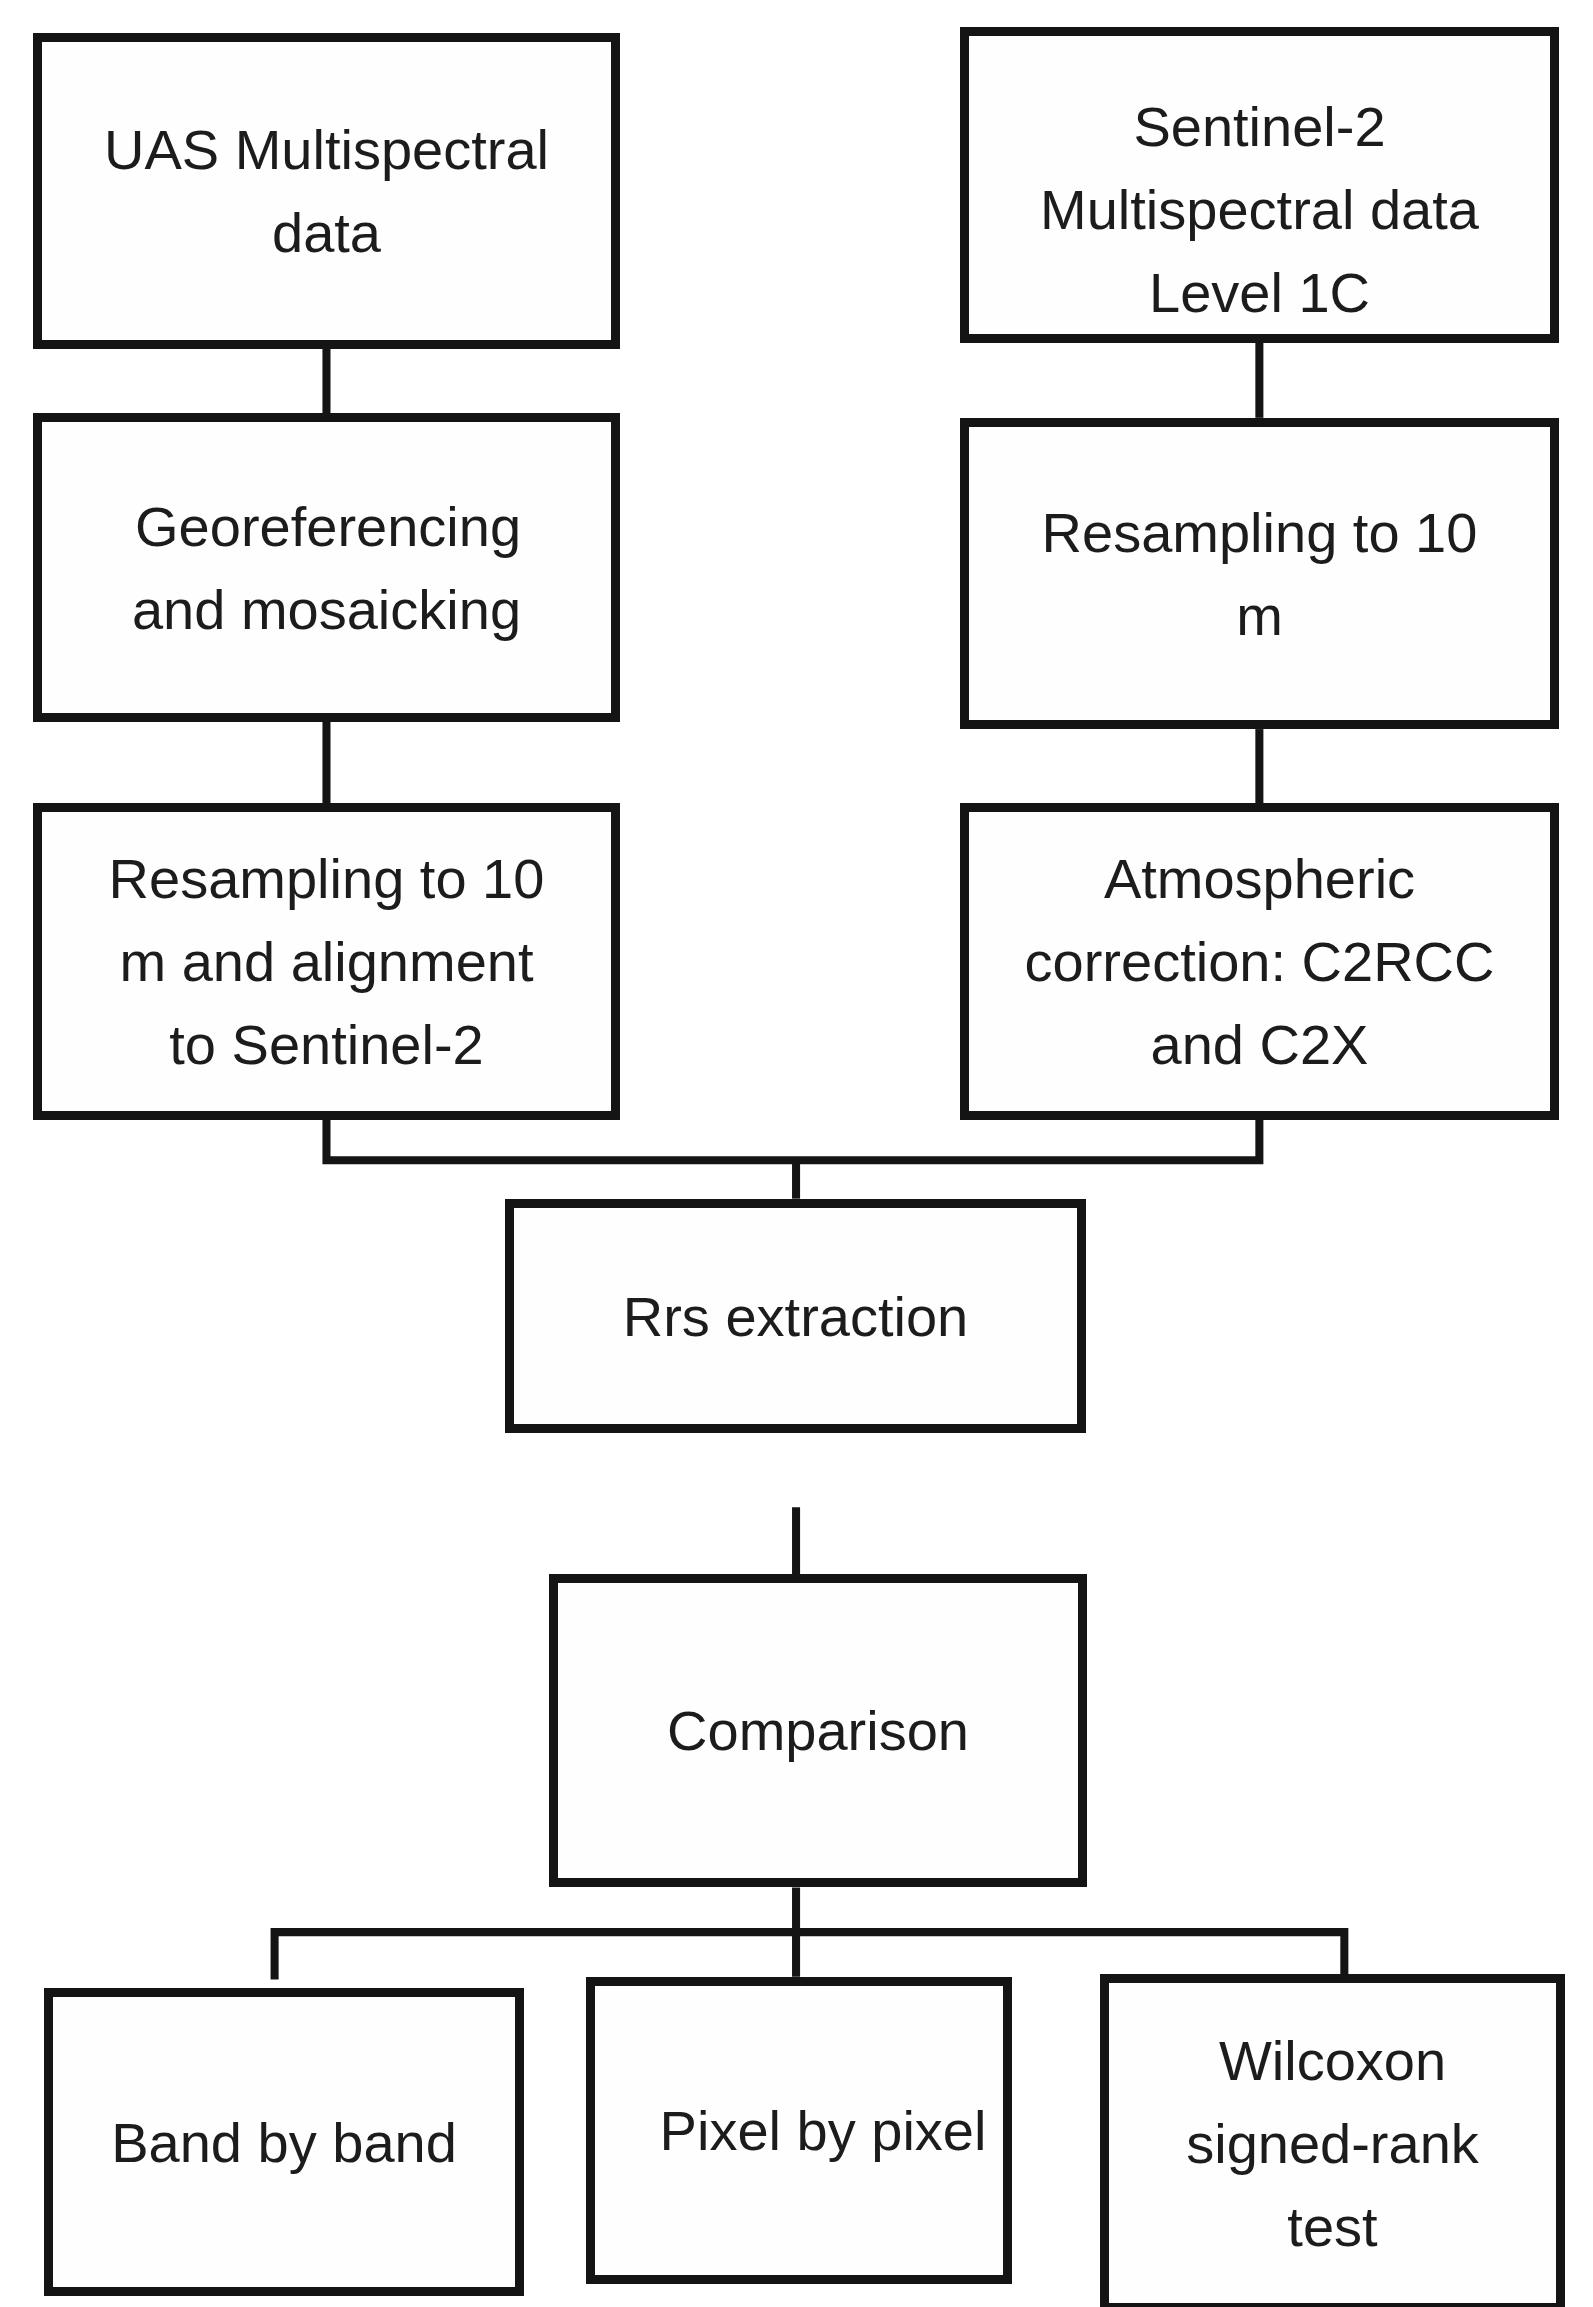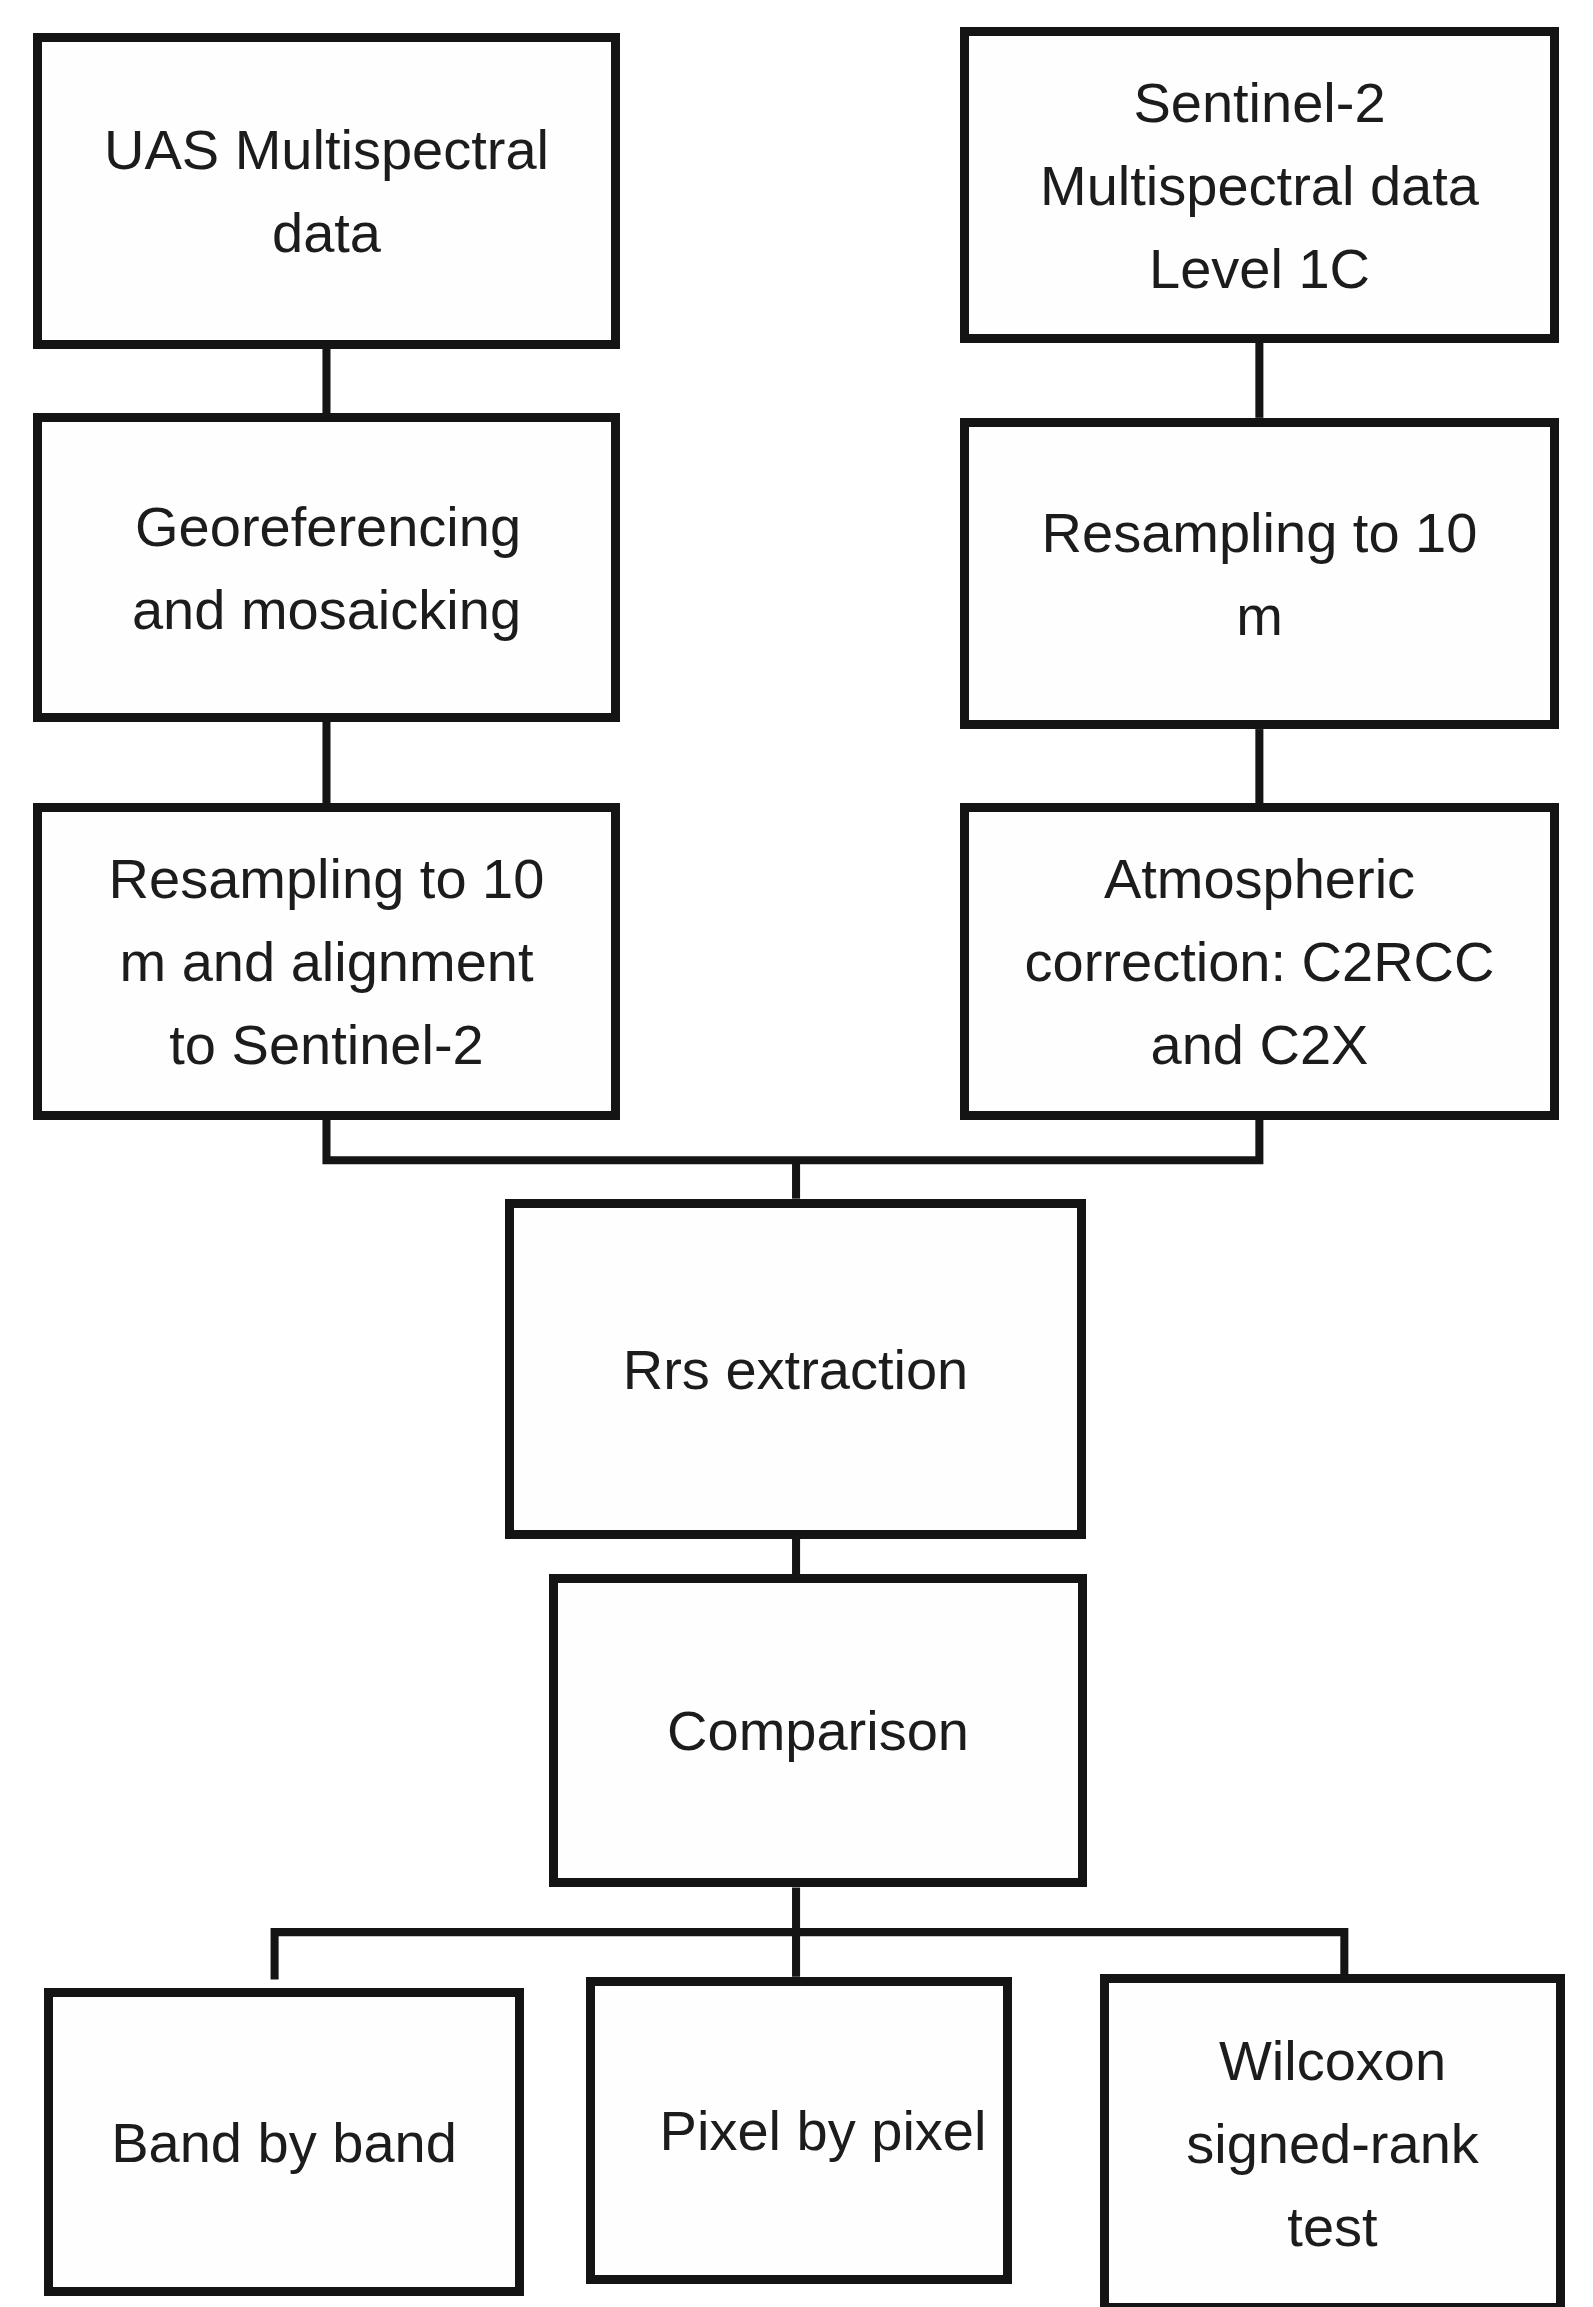--- a/index.html
+++ b/index.html
@@ -31,24 +31,24 @@
     font-size: 56px;
     line-height: 83px;
     color: #1c1c1c;
     letter-spacing: 0px;
     padding: 0 9px;
   }
   
   .n-uas        { left:   33px; top:   33px; width: 587px; height: 316px; }
   .n-georef     { left:   33px; top:  413px; width: 587px; height: 309px; text-align: right; }
   .n-resuas     { left:   33px; top:  803px; width: 587px; height: 317px; }
-  .n-sentinel   { left: 960px; top:   27px; width: 599px; height: 316px; }
+  .n-sentinel   { left: 960px; top:   27px; width: 599px; height: 316px; align-items: flex-end; }
   .n-ress2      { left: 960px; top:  418px; width: 599px; height: 311px; }
   .n-atm        { left: 960px; top:  803px; width: 599px; height: 317px; }
-  .n-rrs        { left:  505px; top: 1199px; width: 581px; height: 340px; }
+  .n-rrs        { left:  505px; top: 1199px; width: 581px; height: 234px; }
   .n-comparison { left:  505px; top: 1574px; width: 538px; height: 313px; margin-left: 44px; }
   .n-band       { left:   44px; top: 1988px; width: 480px; height: 308px; }
   .n-pixel      { left:  586px; top: 1977px; width: 426px; height: 307px; padding-left: 48px; }
   .n-wilcoxon   { left: 1100px; top: 1974px; width: 465px; height: 338px; }
 </style>
 </head>
 <body>
 
 <div class="canvas">
 

